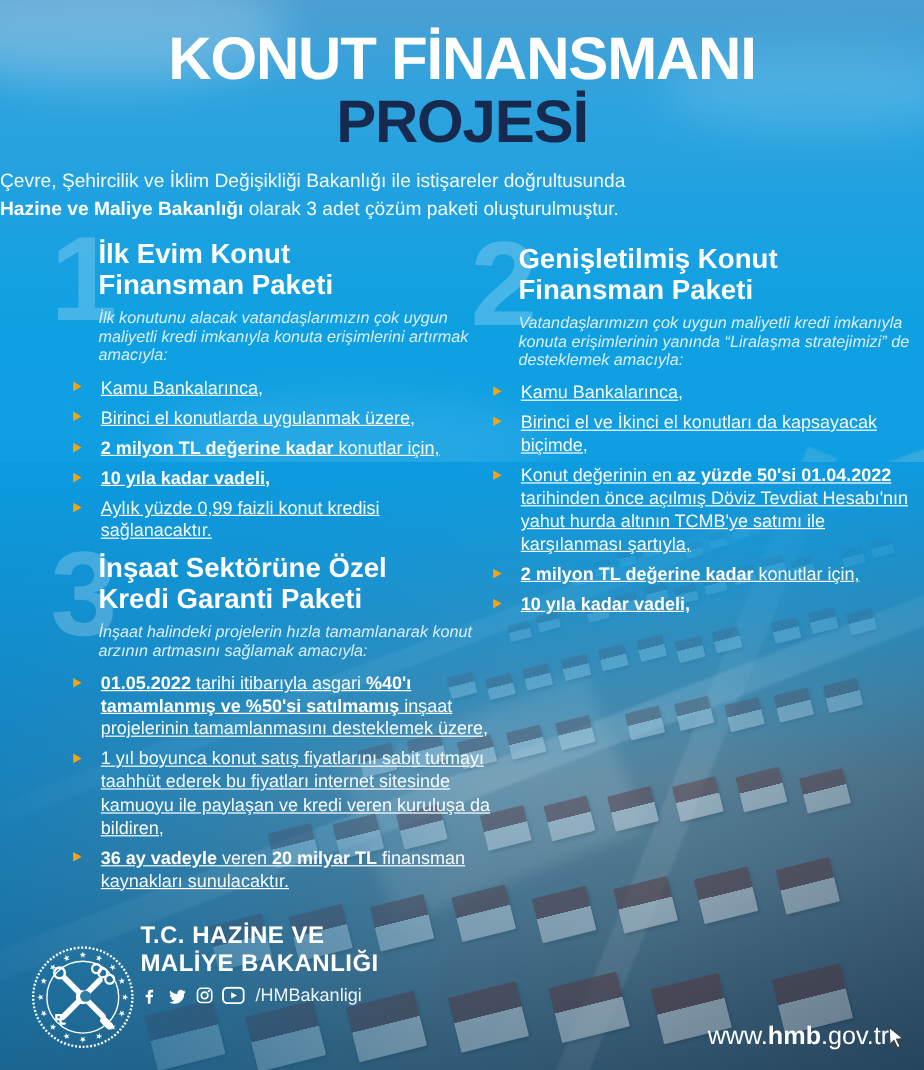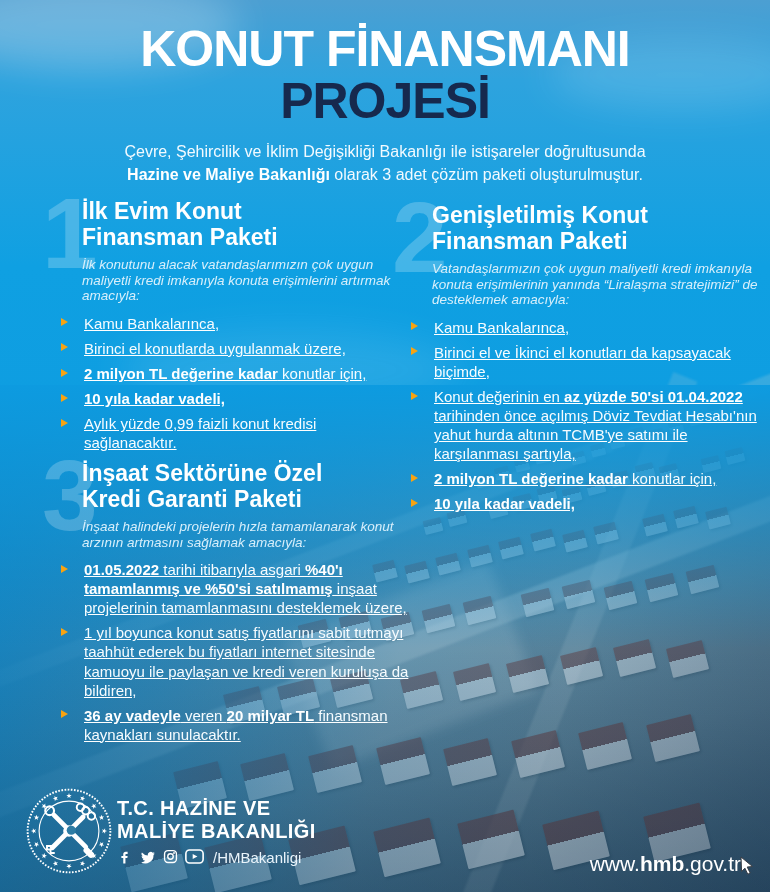--- a/index.html
+++ b/index.html
@@ -28,41 +28,41 @@
   .tintA{position:absolute;inset:0;background:linear-gradient(102deg,
         rgba(16,130,192,.95) 0%,rgba(16,130,192,.62) 26%,rgba(16,130,192,.22) 52%,
         rgba(16,110,160,.14) 72%,rgba(22,62,95,.34) 100%);}
   .tintB{position:absolute;inset:0;background:linear-gradient(180deg,
         #0D9BE0 0%,rgba(13,155,224,.62) 20%,rgba(13,155,224,0) 52%,rgba(10,35,58,.28) 100%);}
   
   .content{position:absolute;inset:0;z-index:3;color:#fff;border-radius:28px;}
   .titles{text-align:center;padding-top:24px;line-height:1.0;}
   .t1{font-size:50px;font-weight:800;letter-spacing:-1px;color:#fff;}
   .t2{font-size:50px;font-weight:800;letter-spacing:-1px;color:var(--navy,#16294E);margin-top:2px;}
-  .subtitle{margin-top:15px;text-align:center;font-size:16px;line-height:1.42;color:#F2FAFF;}
+  .subtitle{margin-top:15px;text-align:left;font-size:16px;line-height:1.42;color:#F2FAFF;}
   .subtitle b{color:#fff;}
   .pkg{position:absolute;}
   .pkg0{left:58px;top:198px;width:336px;}
   .pkg1{left:408px;top:202px;width:352px;}
   .pkg2{left:58px;top:460px;width:352px;}
   .wm{position:absolute;left:-16px;top:-10px;font-size:100px;font-weight:700;line-height:.9;
       color:rgba(255,255,255,.22);}
   .pkg h2{position:relative;margin:0 0 7px 24px;font-size:23px;line-height:1.13;font-weight:700;color:#fff;}
   .intro{position:relative;margin:0 0 10px 24px;font-size:13.5px;line-height:1.16;font-style:italic;color:#D8EFFB;}
   .pkg ul{list-style:none;margin:0;padding:0;position:relative;text-decoration:underline;}
   .pkg li{position:relative;padding-left:26px;margin-bottom:6px;font-size:15px;line-height:1.27;color:#F6FCFF;}
   .pkg li b{color:#fff;}
   .arrow{position:absolute;left:3px;top:4.5px;width:0;height:0;
          border-top:4.5px solid transparent;border-bottom:4.5px solid transparent;
          border-left:7.5px solid var(--accent,#F8A311);}
   
   .emblem{position:absolute;left:25px;top:787px;width:88px;height:88px;}
-  .ministry{position:absolute;left:117px;top:797px;}
+  .ministry{position:absolute;left:117px;top:769px;}
   .m1,.m2{font-size:20px;font-weight:700;letter-spacing:.4px;line-height:1.17;color:#fff;}
-  .socialrow{display:flex;align-items:flex-start;gap:7px;margin-top:5px;}
+  .socialrow{display:flex;align-items:center;gap:7px;margin-top:5px;}
   .socialrow svg{display:block;}
   .handle{font-size:15px;color:#EAF4FB;margin-left:2px;}
   .url{position:absolute;right:14px;bottom:16px;display:flex;align-items:baseline;font-size:21px;color:#fff;}
   .url b{font-weight:700;}
   .cursor{margin-left:-2px;transform:translateY(4px);}
 </style>
 </head>
 <body>
 
 <div class="poster" style="--navy: #16294E; --accent: #F8A311;">

